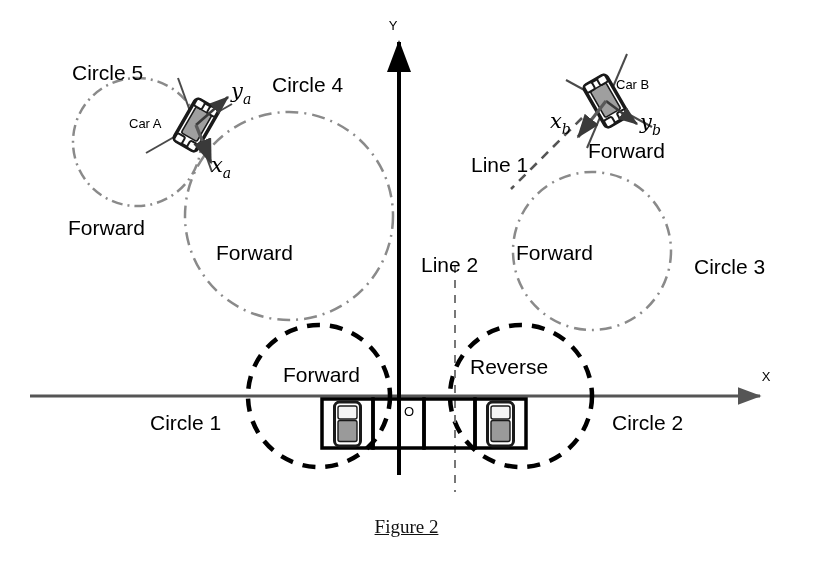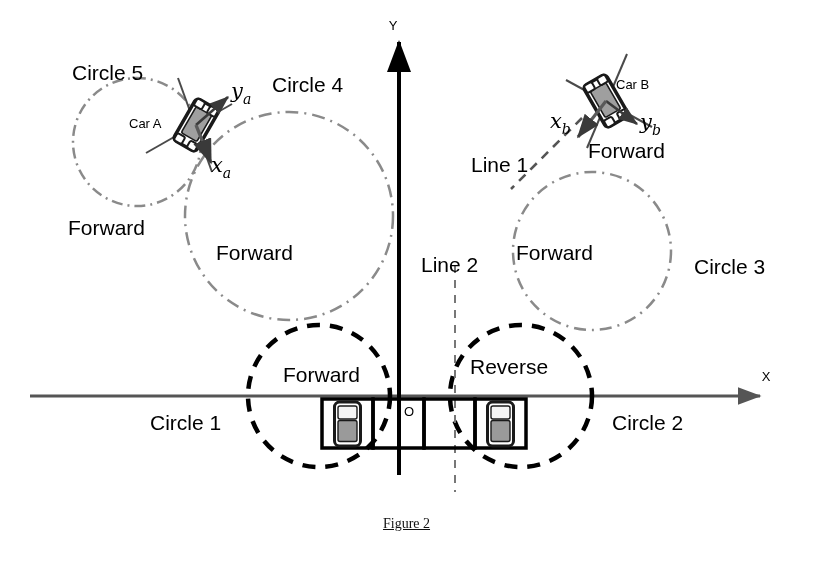--- a/index.html
+++ b/index.html
@@ -46,21 +46,21 @@
     font-size: 14px;
     fill: #000000;
   }
   .caption {
     position: absolute;
     left: 0;
     top: 516px;
     width: 813px;
     text-align: center;
     font-family: "Liberation Serif", serif;
-    font-size: 14px;
+    font-size: 19px;
     color: #111111;
   }
   .caption span {
     text-decoration: underline;
   }
 </style>
 </head>
 <body>
 
 <div id="page">

